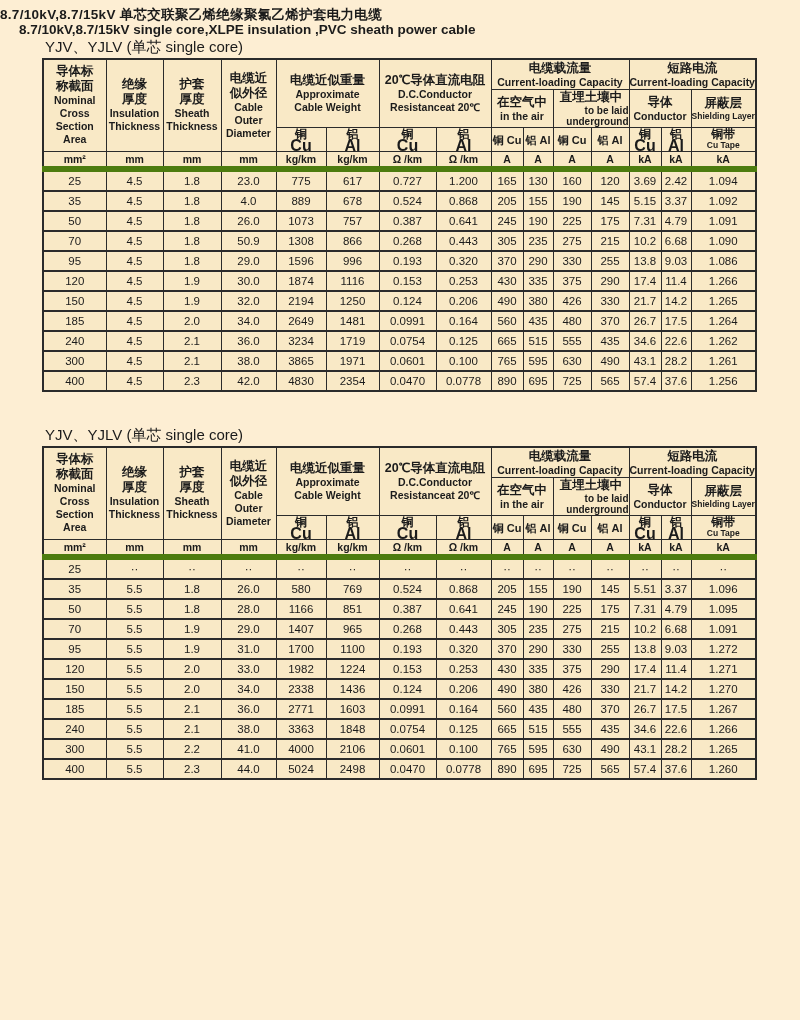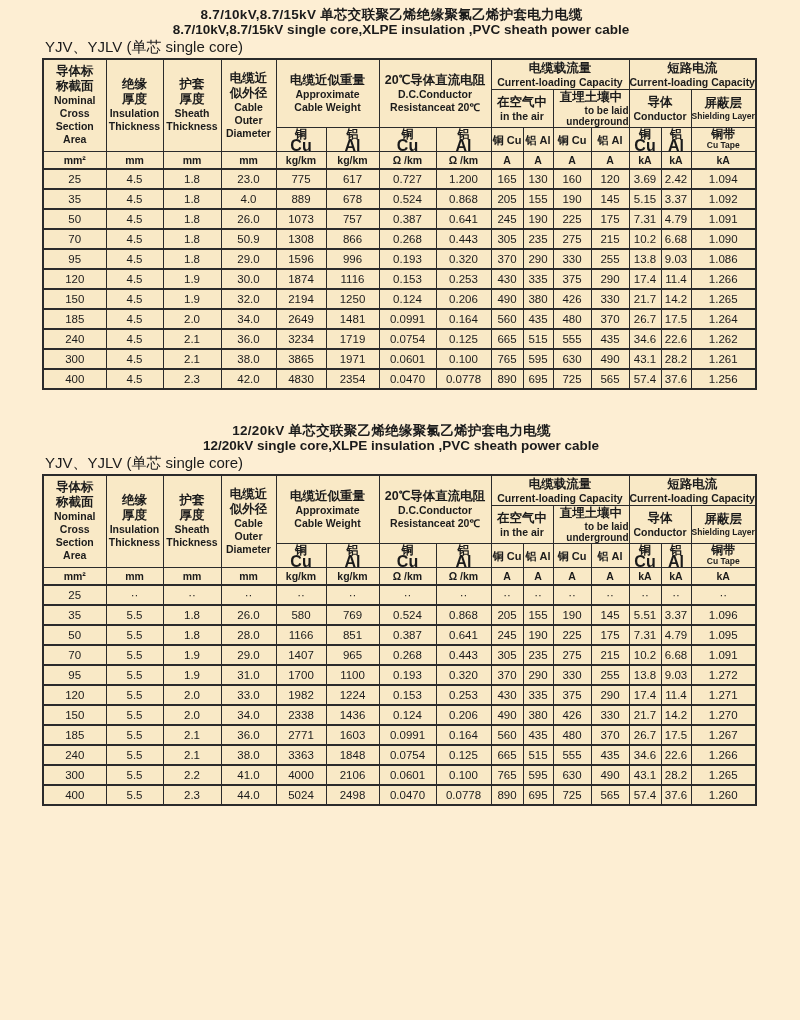--- a/index.html
+++ b/index.html
@@ -4,21 +4,21 @@
 <style>
   html,body { margin:0; padding:0; }
   body {
     width:800px; height:1020px; overflow:hidden;
     background:#fdeed3;
     font-family:"Liberation Sans", sans-serif;
     color:#1b1b1b;
   }
   .page { padding-top:7px; }
 
-  .titles { text-align:center; padding-right:17px; font-weight:bold; }
+  .titles { text-align:left; padding-right:17px; font-weight:bold; }
   .title-zh { font-size:13.5px; line-height:15px; letter-spacing:0.3px; }
   .title-en { font-size:13.5px; line-height:15px;margin-left:19px; }
 
   .type-label {
     font-size:15px; line-height:18px; margin:1px 0 2px 45px;
     font-weight:normal; white-space:nowrap;
   }
 
   table.spec {
     border-collapse:collapse; table-layout:fixed;
@@ -41,21 +41,21 @@
   .zh { display:block; white-space:pre-line; font-size:12.5px; line-height:15px; }
   .en { display:block; white-space:pre-line; font-size:10.5px; line-height:12px; }
   .en-tall { line-height:13px; }
   .en-3l { line-height:11px; font-size:10px;text-align:right; }
   .leaf .zh { font-size:12px; line-height:12px; }
   .leaf .en { font-size:16px; line-height:11px; }
   .leaf-inline { font-size:11px; line-height:12px; white-space:nowrap; }
   .small-en .en { font-size:8.5px; line-height:10px; }
 
   .spec tbody td { font-size:11.5px; height:18px; border-top-width:2px; font-weight:normal; }
-  .spec tbody { border-top:2px solid #4d7c0f;padding-left:8px; }
+  .spec tbody { border-top:6px solid #4d7c0f;padding-left:8px; }
 
   .gap { height:33px; }
 </style>
 </head>
 <body style="background: rgb(253, 238, 211); color: rgb(27, 27, 27);">
 
 <div class="page">
 
   <section>
     <div class="titles">
@@ -389,24 +389,20 @@
             <td>37.6</td>
             <td>1.256</td>
           </tr>
         </tbody>
     </table>
   </section>
 
   <div class="gap"></div>
 
   <section>
-    <div class="titles">
-      <div class="title-zh">12/20kV  单芯交联聚乙烯绝缘聚氯乙烯护套电力电缆</div>
-      <div class="title-en">12/20kV single  core,XLPE insulation ,PVC sheath power cable</div>
-    </div>
     <div class="type-label">YJV、YJLV (单芯 single core)</div>
 
     <table class="spec" style="background: rgb(249, 233, 198); border-color: rgb(43, 43, 43);">
       <colgroup>
         <col style="width:63px">
           <col style="width:57px">
           <col style="width:58px">
           <col style="width:55px">
         <col style="width:50px">
           <col style="width:53px">

